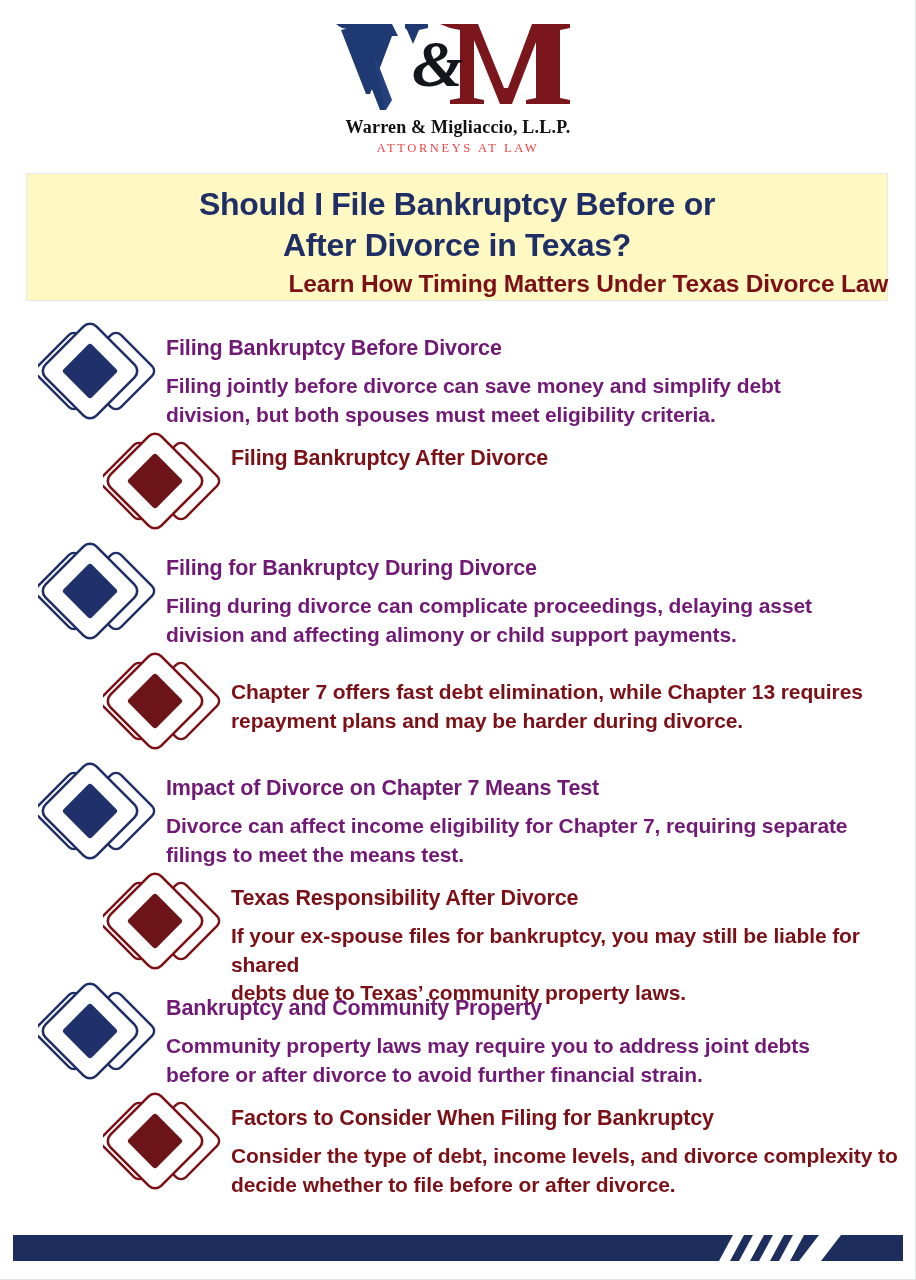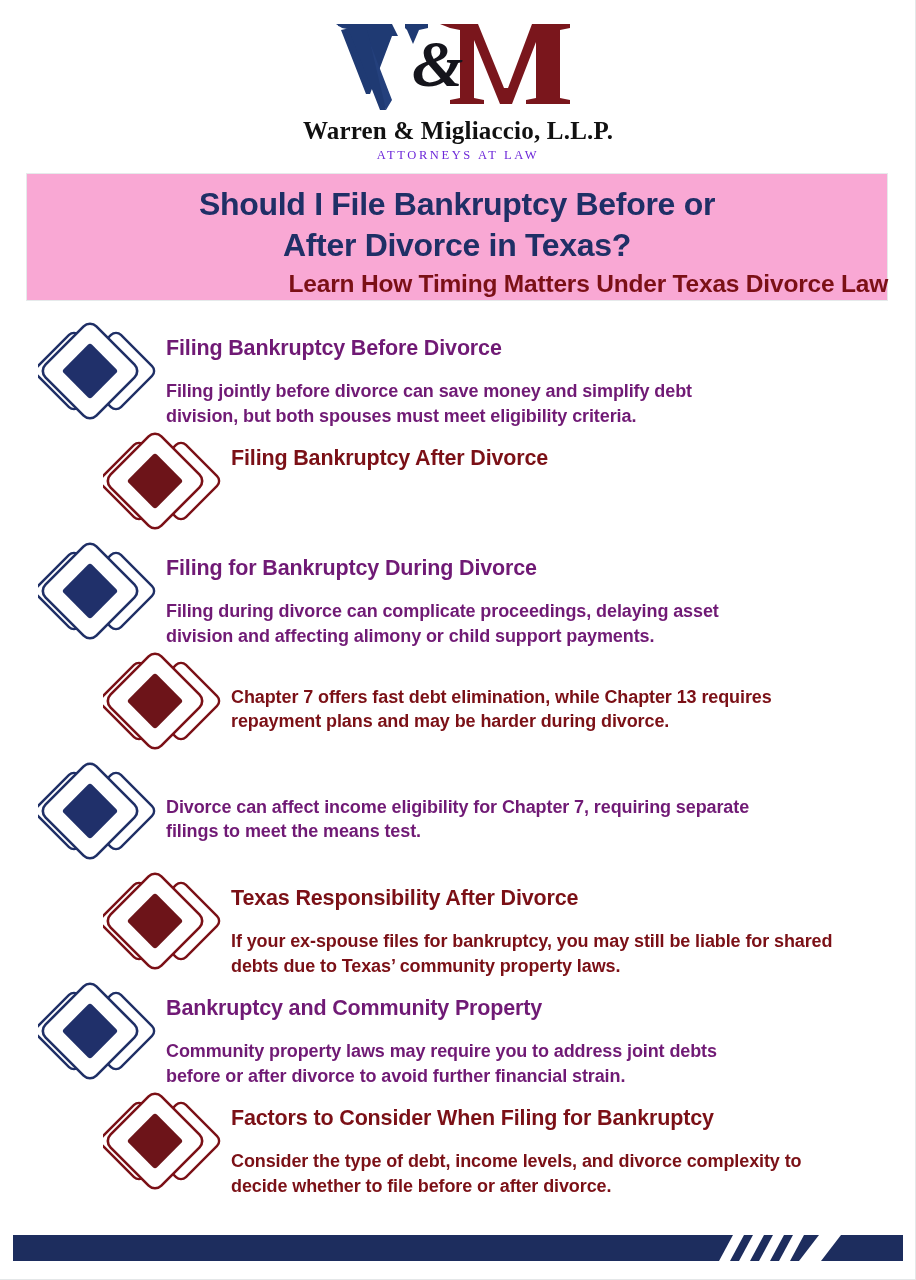--- a/index.html
+++ b/index.html
@@ -40,43 +40,43 @@
     justify-content: flex-start;
   }
   .logo-mark {
     width: 300px;
     height: 102px;
     display: block;
   }
   .logo-firm {
     font-family: "Liberation Serif", serif;
     font-weight: bold;
-    font-size: 25px;
+    font-size: 18px;
     color: #111111;
     letter-spacing: 0.2px;
     margin-top: 1px;
     white-space: nowrap;
   }
   .logo-sub {
     font-family: "Liberation Serif", serif;
     font-size: 12.5px;
-    color: #6d28d9;
+    color: #ef4444;
     letter-spacing: 2.6px;
     margin-top: 3px;
     white-space: nowrap;
   }
 
   
   .header-band {
     position: absolute;
     left: 26px;
     top: 173px;
     width: 862px;
     height: 128px;
-    background: #f9a8d4;
+    background: #fef9c3;
     box-shadow: inset 0 0 0 1px #e6eaeb;
     text-align: center;
     box-sizing: border-box;
     padding-top: 11px;
   }
   .header-title {
     color: #1f2f66;
     font-size: 32px;
     font-weight: bold;
     line-height: 1.28;
@@ -123,24 +123,24 @@
     padding-right: 18px;
     margin-left: 10px;
   }
   .row-title {
     font-size: 21.5px;
     font-weight: bold;
     letter-spacing: -0.15px;
     line-height: 1.12;
   }
   .row-body {
-    font-size: 18px;
+    font-size: 21px;
     font-weight: bold;
     line-height: 1.36;
-    margin-top: 19px;
+    margin-top: 12px;
     white-space: pre-line;
     letter-spacing: -0.1px;
   }
   .navy .row-title, .navy .row-body { color: #701a75; }
   .red  .row-title, .red  .row-body { color: #7b1016; }
 
   
   .footer-bar {
     position: absolute;
     left: 13px;
@@ -269,20 +269,21 @@
             <g transform="translate(78,53) rotate(45)">
               <rect x="-29" y="-29" width="58" height="58" rx="7" ry="7" fill="#ffffff" stroke="#1f2f66" stroke-width="2.4"></rect>
             </g>
             <g transform="translate(52,53) rotate(45)">
               <rect x="-36" y="-36" width="72" height="72" rx="9" ry="9" fill="#ffffff" stroke="#1f2f66" stroke-width="2.6"></rect>
               <rect x="-20" y="-20" width="40" height="40" rx="3" ry="3" fill="#20306a"></rect>
             </g>
           </svg>
         </div>
         <div class="row-text">
+          <div class="row-title">Impact of Divorce on Chapter 7 Means Test</div>
           <div class="row-body">Divorce can affect income eligibility for Chapter 7, requiring separate
 filings to meet the means test.</div>
         </div>
       </div>
       <div class="row red indent">
         <div class="icon">
           <svg viewBox="0 0 118 106">
             <g transform="translate(36,53) rotate(45)">
               <rect x="-29" y="-29" width="58" height="58" rx="7" ry="7" fill="none" stroke="#7b1016" stroke-width="2.4"></rect>
             </g>

